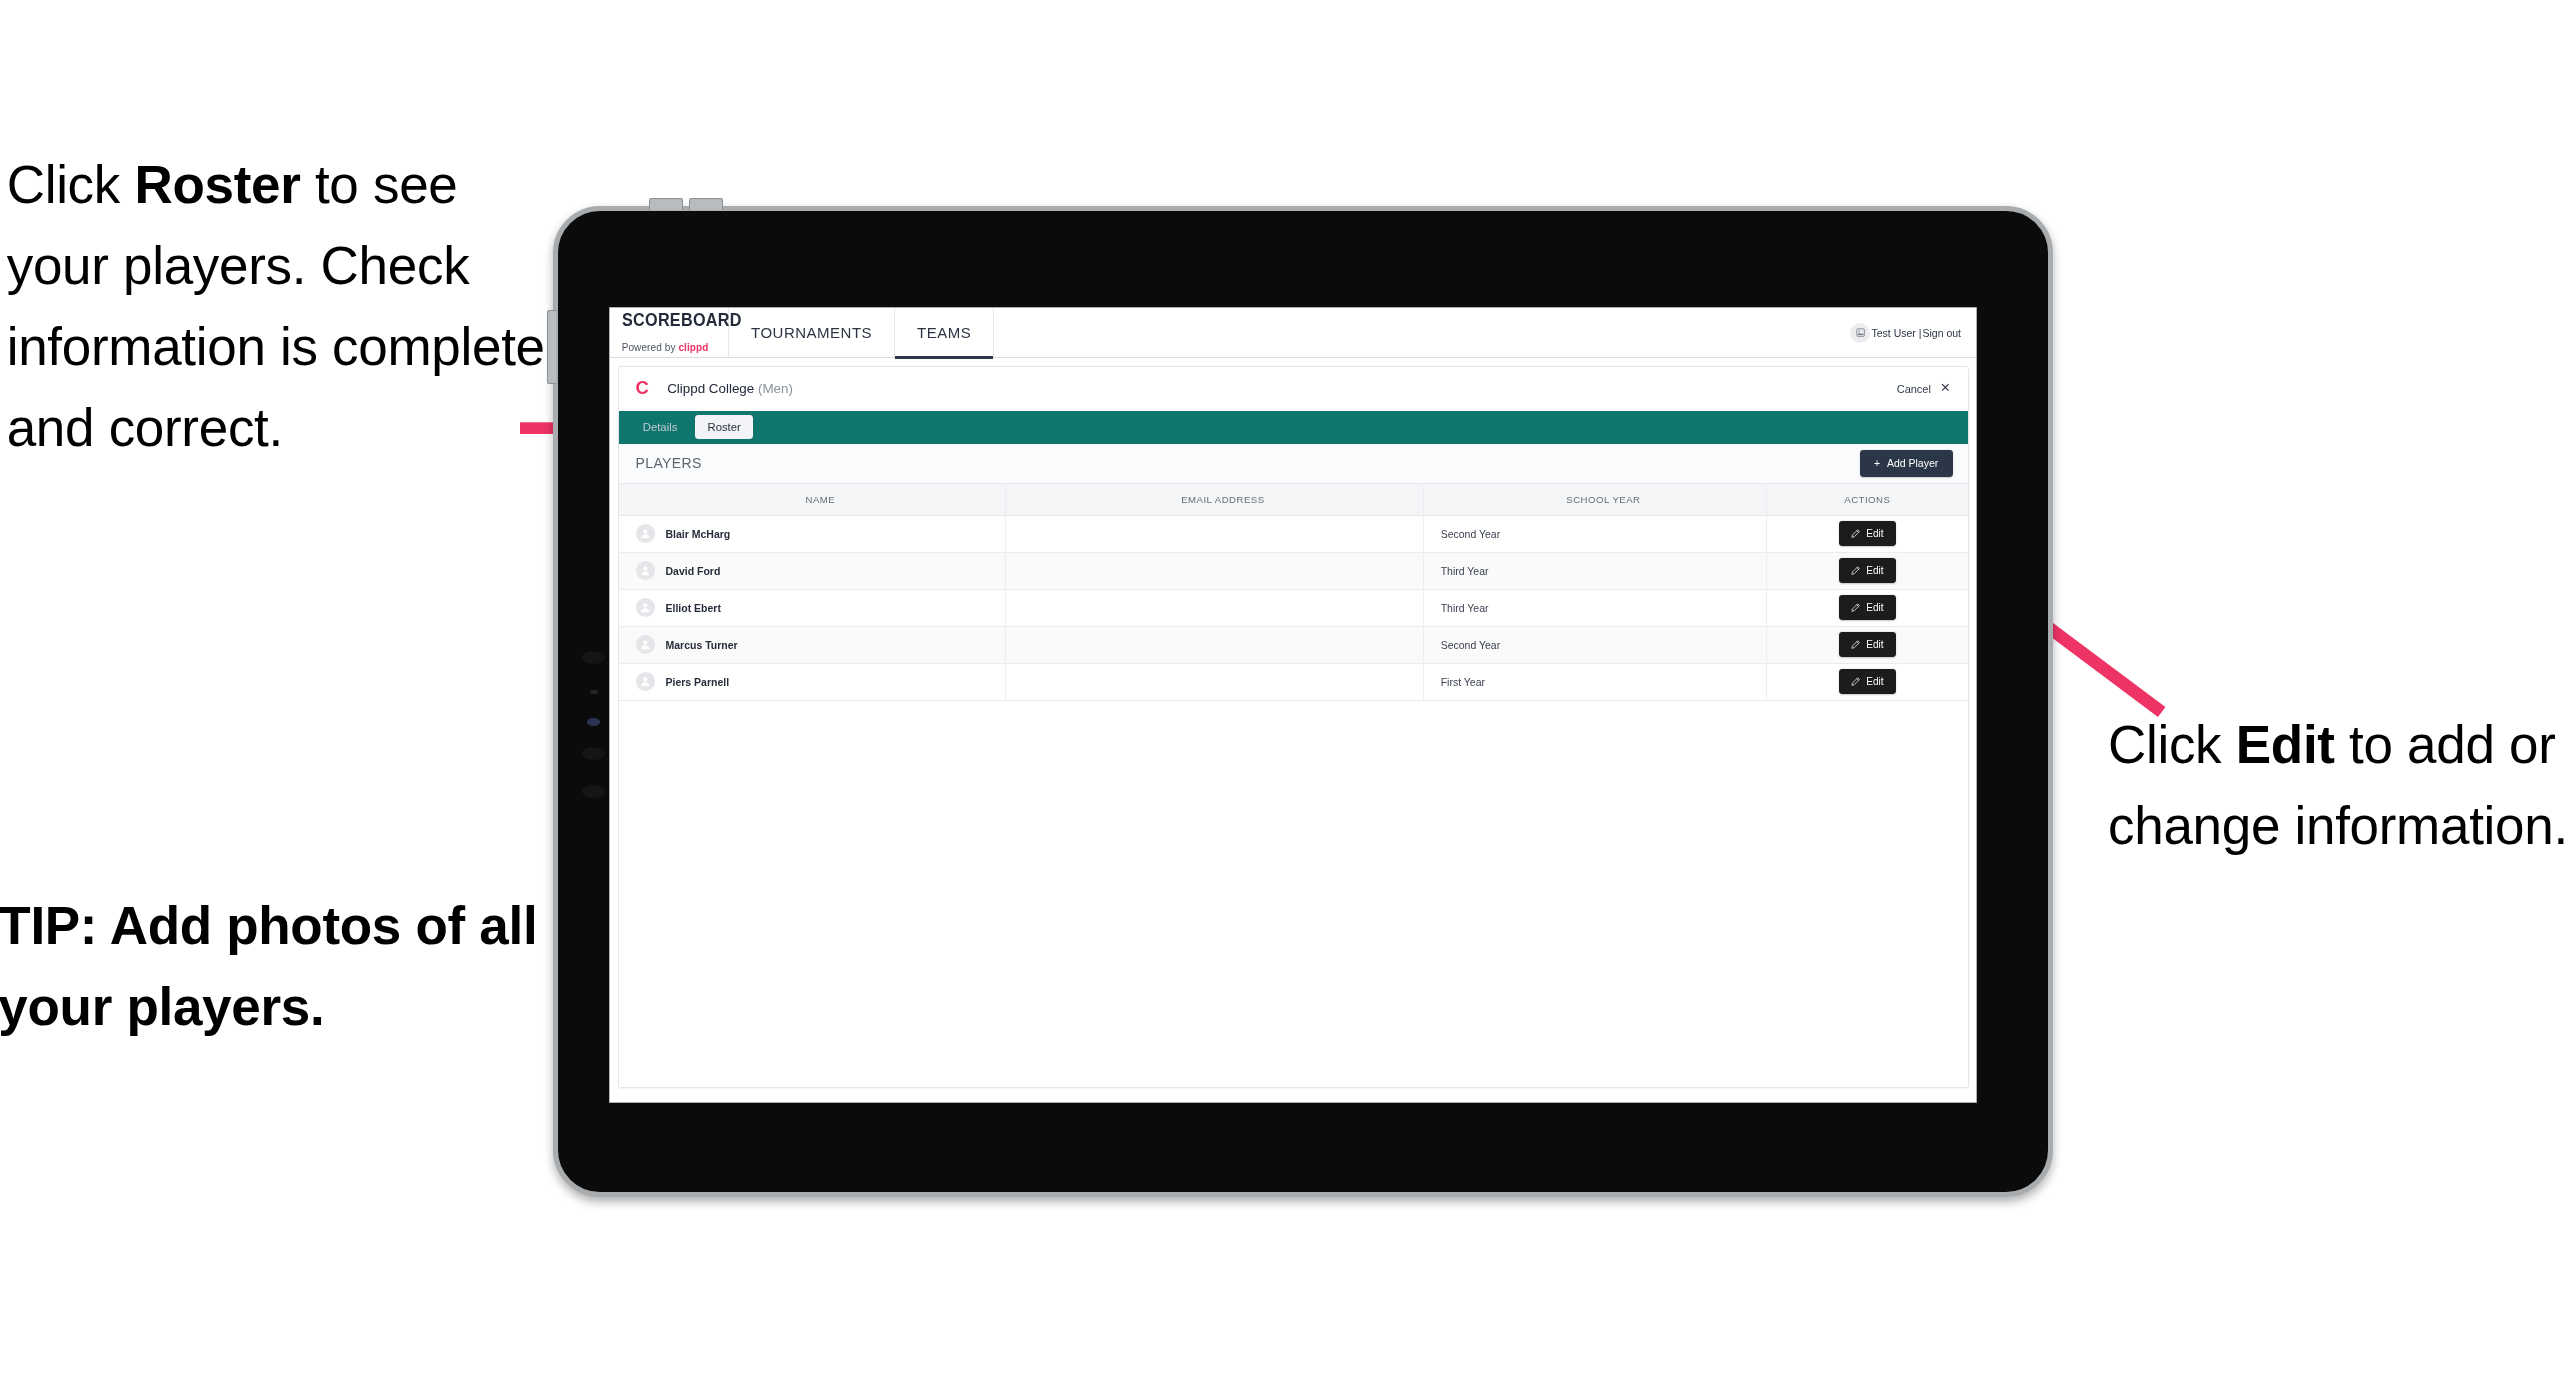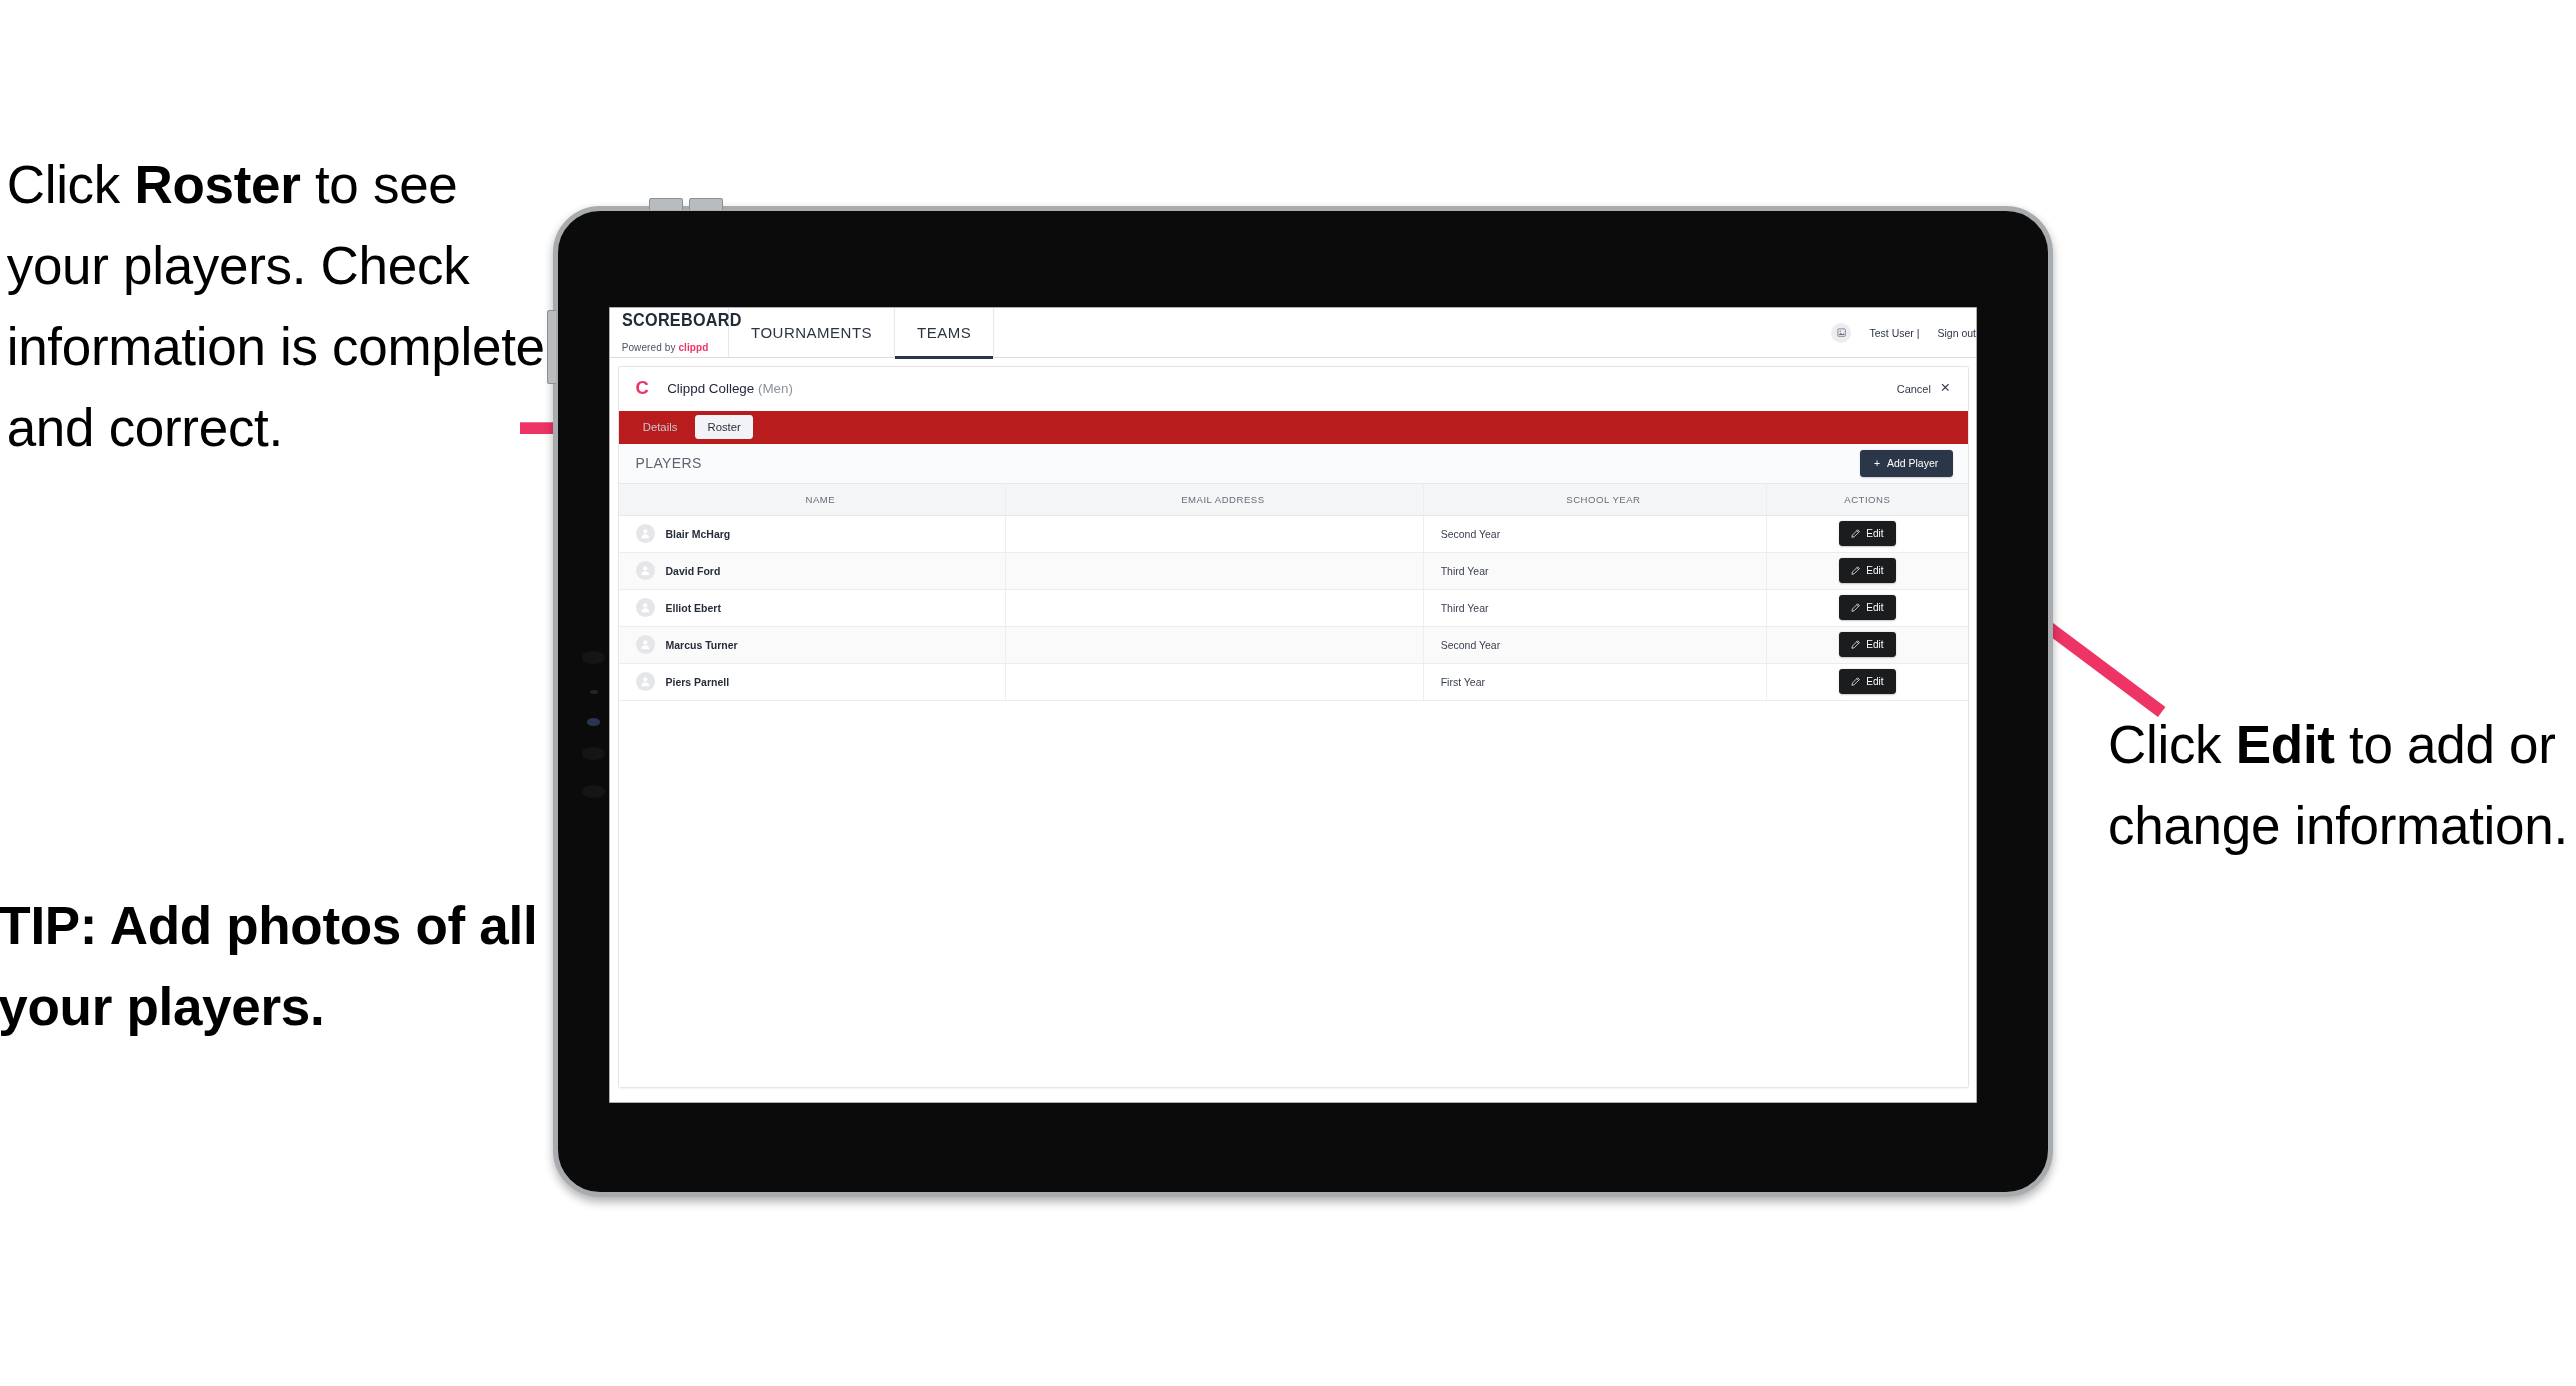--- a/index.html
+++ b/index.html
@@ -137,21 +137,22 @@
   .topnav-tab.active::after {
     content: "";
     position: absolute;
     left: 0; right: 0; bottom: -1.7px;
     height: 2.5px;
     background: #2b3648;
   }
   #topnav-spacer { flex: 1; }
   #topnav-right {
     display: flex; align-items: center;
-    gap: 18px;
+    padding-right: 15px;
+    gap: 1px;
   }
   #avatar {
     width: 20px; height: 20px;
     border-radius: 50%;
     background: #ededf0;
     display: flex; align-items: center; justify-content: center;
     color: #6d7480;
   }
   #user-name { font-size: 10.5px; color: #2c3444; }
   #sign-out  { font-size: 10.5px; color: #2c3444; cursor: pointer; }
@@ -189,21 +190,21 @@
   #cancel-btn {
     display: flex; align-items: center; gap: 9px;
     font-size: 11px; color: #32394a;
     cursor: pointer;
   }
   #cancel-x { font-size: 12.6px; line-height: 1; }
 
   
   #tabbar {
     height: 33px;
-    background: #b91c1c;
+    background: #0f766e;
     display: flex; align-items: center;
     padding-left: 11.7px;
     gap: 5px;
   }
   .subtab {
     font-size: 11.3px;
     padding: 5.9px 12.6px;
     border-radius: 3.4px;
     color: #c3c9d2;
     cursor: pointer;

